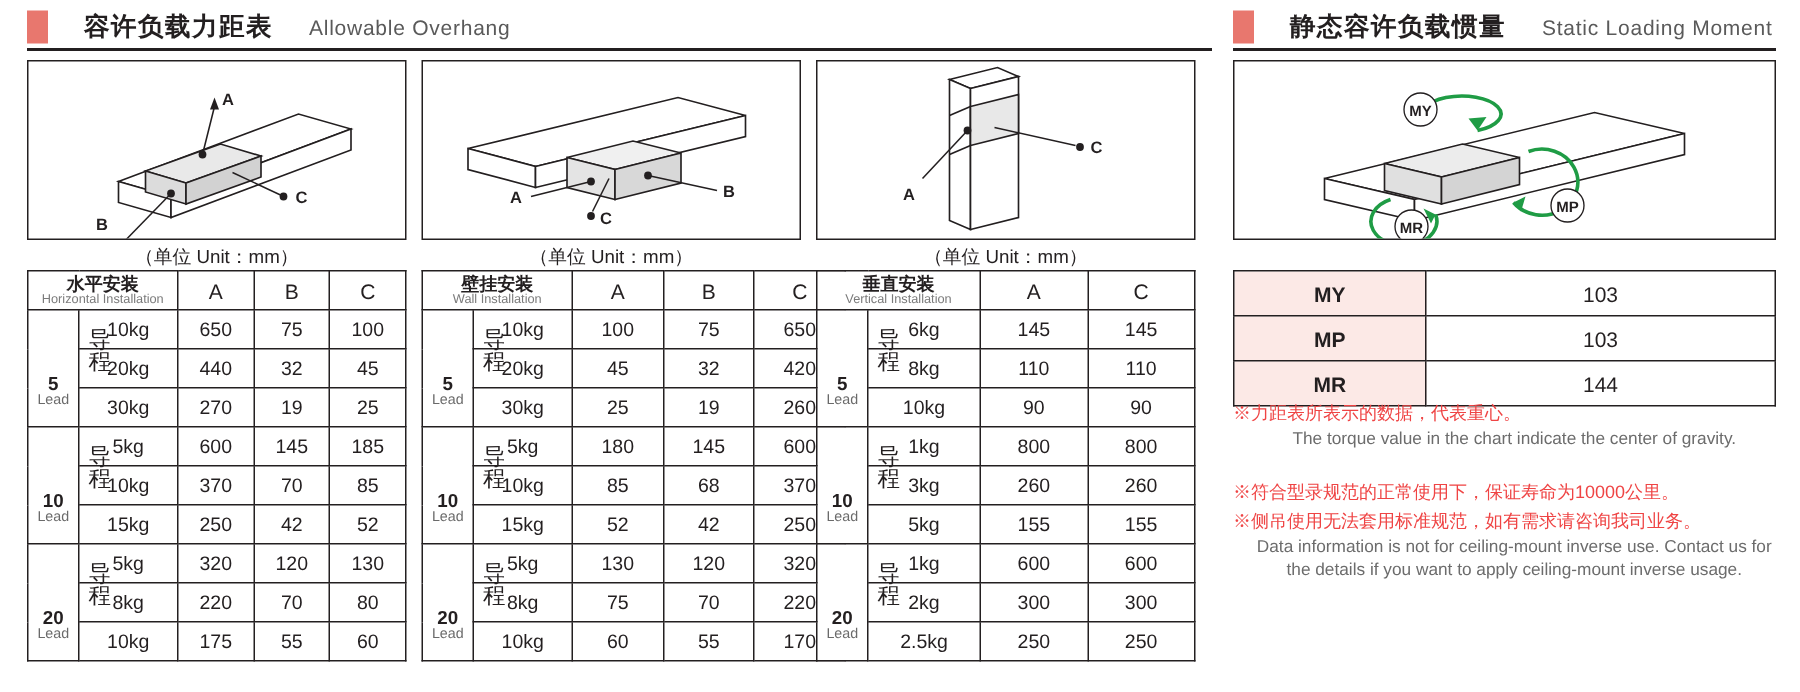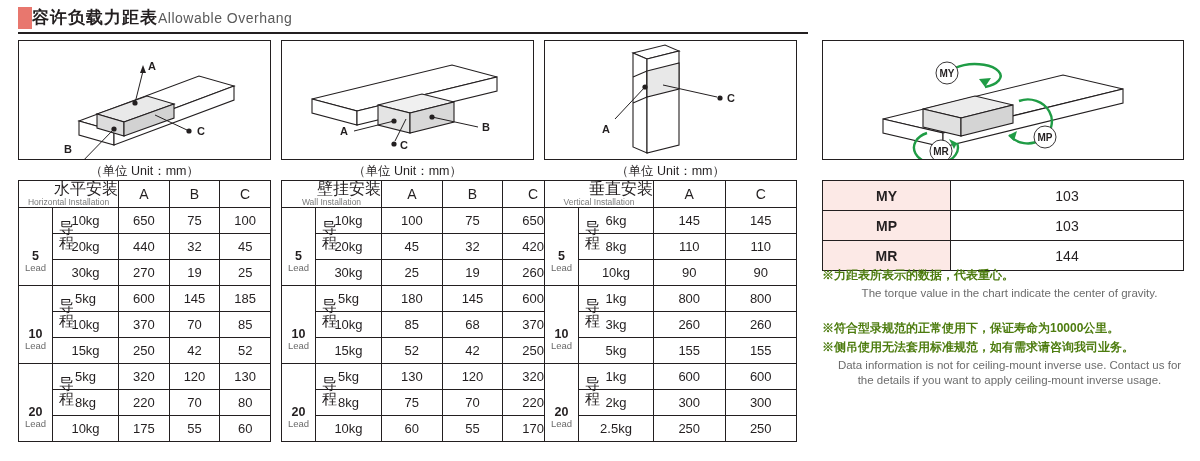--- a/index.html
+++ b/index.html
@@ -4,69 +4,75 @@
 <style>
   html,body{margin:0;padding:0;}
   body{
     width:1200px;height:461px;background:#ffffff;
     font-family:"Liberation Sans", sans-serif;
     color:#231f20;overflow:hidden;
   }
   .page{position:relative;width:1200px;height:461px;}
 
   
-  .hdr{position:absolute;display:flex;align-items:center;gap:0;}
+  .hdr{position:absolute;display:flex;align-items:center;gap:24px;}
   .hdr .bar{width:14px;height:22px;background:#e8776e;flex:none;}
   .hdr .cn{font-size:17px;font-weight:bold;letter-spacing:1px;color:#231f20;}
   .hdr .en{font-size:14px;color:#5a5a5a;letter-spacing:.5px;}
   .hdr .rule{position:absolute;left:0;top:26px;height:2px;background:#231f20;}
 
   
   .panel{position:absolute;box-sizing:border-box;}
   .figbox{position:absolute;box-sizing:border-box;border:1px solid #231f20;background:#fff;}
   .unit{position:absolute;font-size:12.5px;color:#231f20;text-align:center;}
 
   table.grid{border-collapse:collapse;width:100%;table-layout:fixed;font-size:13px;}
   table.grid td,table.grid th{border:1px solid #231f20;text-align:center;padding:0;height:25px;
     font-weight:normal;color:#231f20;background:#fff;}
   .hcell{background:#f7dcd8;}
   .pink{background:#fce9e6;}
   .lead{background:#fff;font-size:11px;line-height:1.02;padding:1px 0;}
   .lead b{display:block;font-size:15px;font-weight:normal;margin-left:40px;}
   .lead .num{display:block;font-size:12.5px;font-weight:bold;}
   .lead .en{display:block;font-size:9.5px;color:#6a6a6a;}
-  .hd-cn{font-size:16px;font-weight:normal;display:block;line-height:1.05;text-align:right;}
+  .hd-cn{font-size:12px;font-weight:bold;display:block;line-height:1.05;}
   .hd-en{font-size:8.5px;color:#7a7a7a;display:block;line-height:1.05;}
   .abc{font-weight:bold;font-size:14px;}
 
   
   table.mom{border-collapse:collapse;width:100%;table-layout:fixed;font-size:14px;}
   table.mom td{border:1px solid #231f20;height:27px;text-align:center;}
   table.mom td.k{background:#fce9e6;font-weight:bold;}
 
   
   .notes{position:absolute;font-size:11.5px;line-height:1.32;color:#4a4a4a;width:360px;}
-  .notes .n-cn{color:#4d7c0f;font-weight:bold;font-size:12px;}
+  .notes .n-cn{color:#ef4444;font-weight:normal;font-size:12px;}
   .notes .n-en{color:#6c6c6c;padding-left:10px;display:block;text-align:center;}
   .notes p{margin:0 0 2px 0;}
 
   svg{display:block;}
 </style>
 </head>
 <body>
 
 <div class="page">
 
   <div class="hdr" style="left:18px;top:6px;width:790px;">
     <span class="bar"></span>
     <span class="cn">容许负载力距表</span>
     <span class="en">Allowable Overhang</span>
     <span class="rule" style="width:790px;"></span>
   </div>
 
+  <div class="hdr" style="left:822px;top:6px;width:362px;">
+    <span class="bar"></span>
+    <span class="cn">静态容许负载惯量</span>
+    <span class="en">Static Loading Moment</span>
+    <span class="rule" style="width:362px;"></span>
+  </div>
 
   <div class="figbox" style="left:18px;top:40px;width:253px;height:120px;">
     <svg width="251" height="118" viewBox="0 0 251 118">
 
       <polygon points="60,80 180,35 215,45 95,90" fill="#ffffff" stroke="#231f20" stroke-width="1.1"></polygon>
       <polygon points="60,80 95,90 95,104 60,94" fill="#ffffff" stroke="#231f20" stroke-width="1.1"></polygon>
       <polygon points="95,90 215,45 215,59 95,104" fill="#ffffff" stroke="#231f20" stroke-width="1.1"></polygon>
 
       <polygon points="78,73 128,55 155,63 105,81" fill="#e9e9e9" stroke="#231f20" stroke-width="1.1"></polygon>
       <polygon points="78,73 105,81 105,95 78,87" fill="#dcdcdc" stroke="#231f20" stroke-width="1.1"></polygon>

